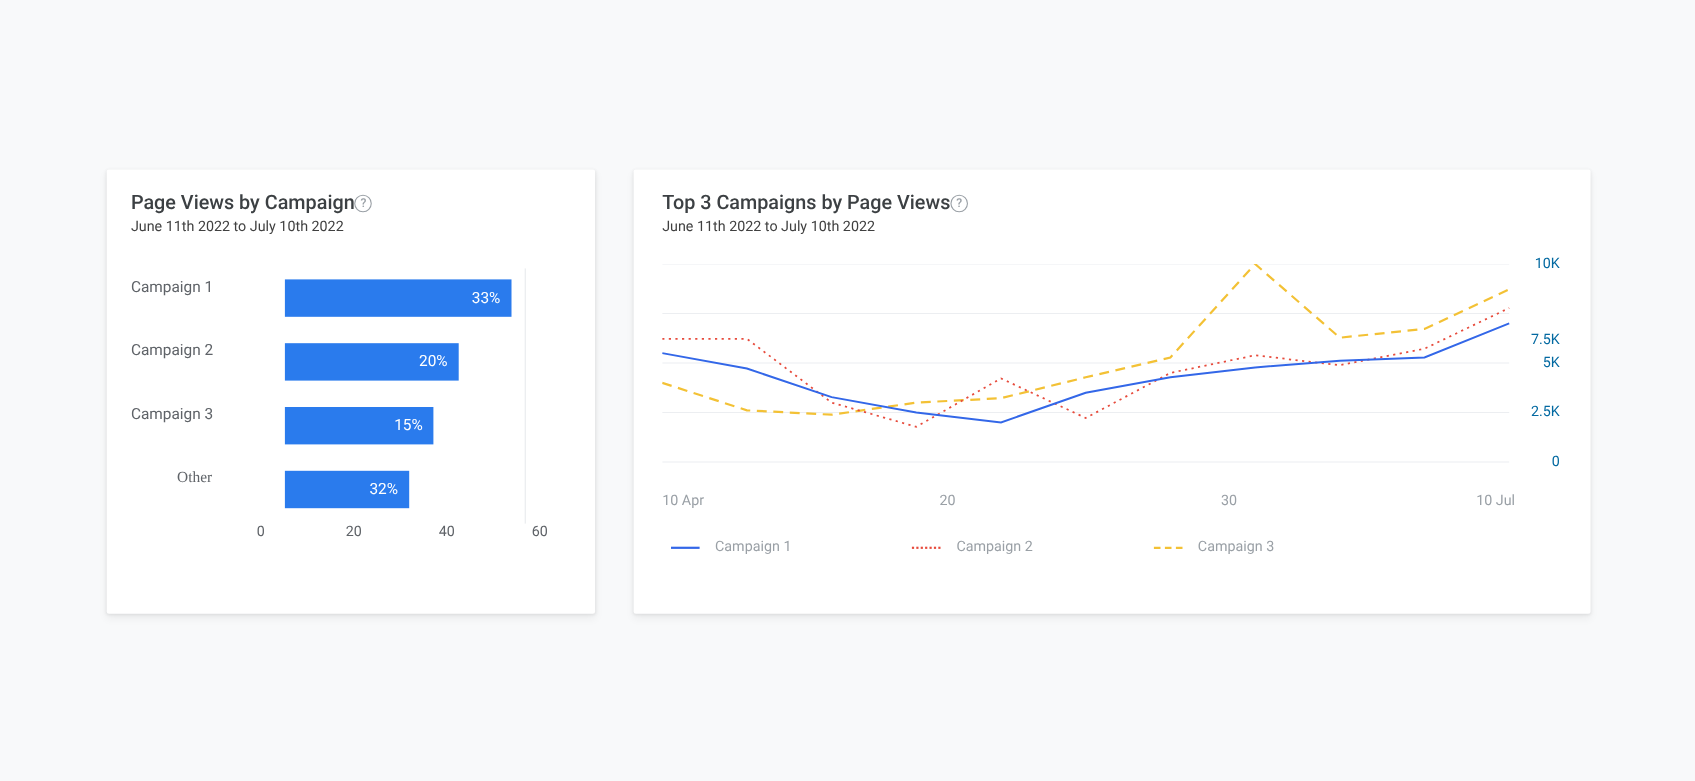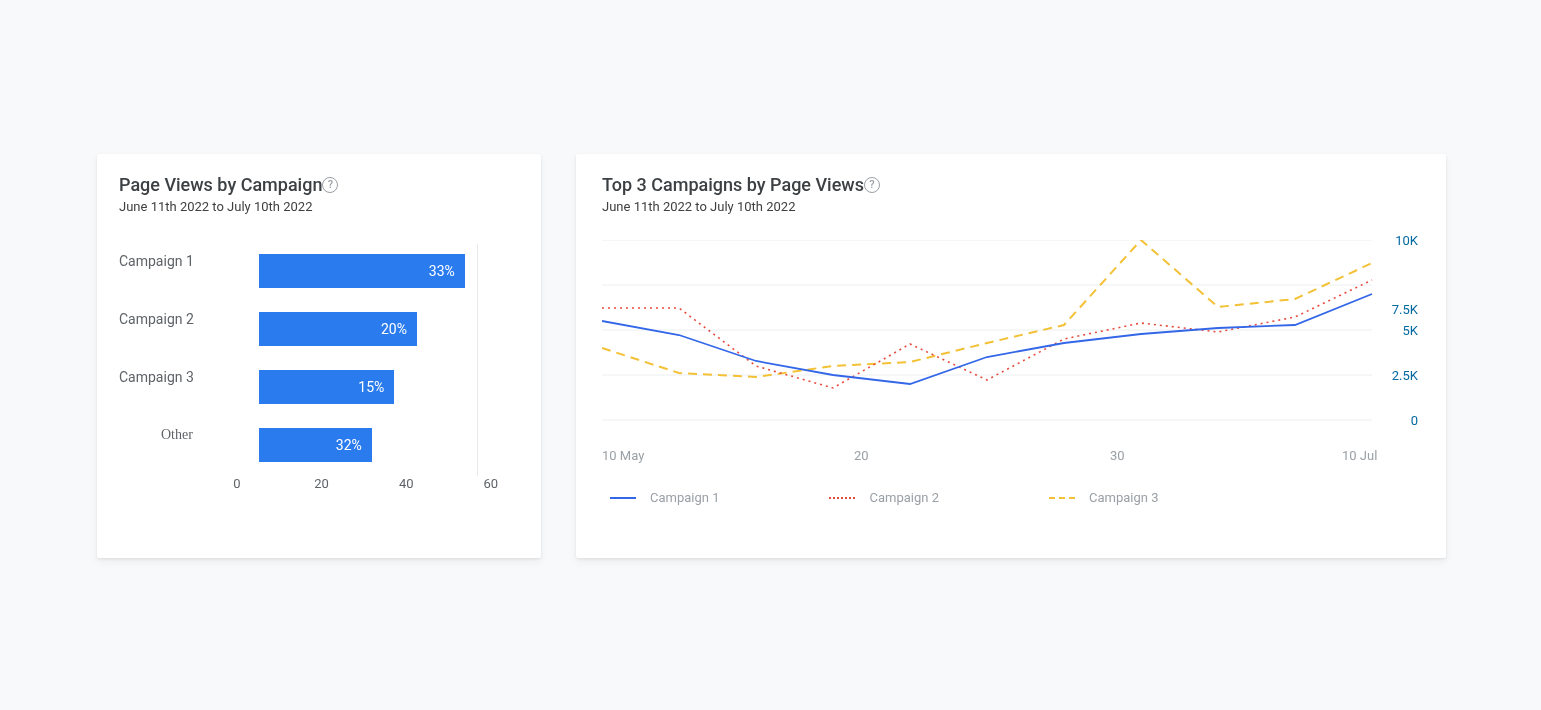--- a/index.html
+++ b/index.html
@@ -236,21 +236,21 @@
 
     <div class="y-labels" style="position:absolute; right:0; top:0; width:48px; height:180px;">
       <span style="top:0px;">10K</span>
       <span style="top:45px;margin-top:24px;">7.5K</span>
       <span style="top:90px;">5K</span>
       <span style="top:135px;">2.5K</span>
       <span style="top:180px;">0</span>
     </div>
 
     <div class="x-labels">
-      <span style="left:0px;">10 May</span>
+      <span style="left:0px;">10 Apr</span>
       <span style="left:252px;">20</span>
       <span style="left:508px;">30</span>
       <span style="left:740px;">10 Jul</span>
     </div>
   </div>
 
   <div class="legend">
     <div class="legend-item">
       <div class="legend-swatch" style="border-top:2px solid #3367e8;"></div>
       <span>Campaign 1</span>

